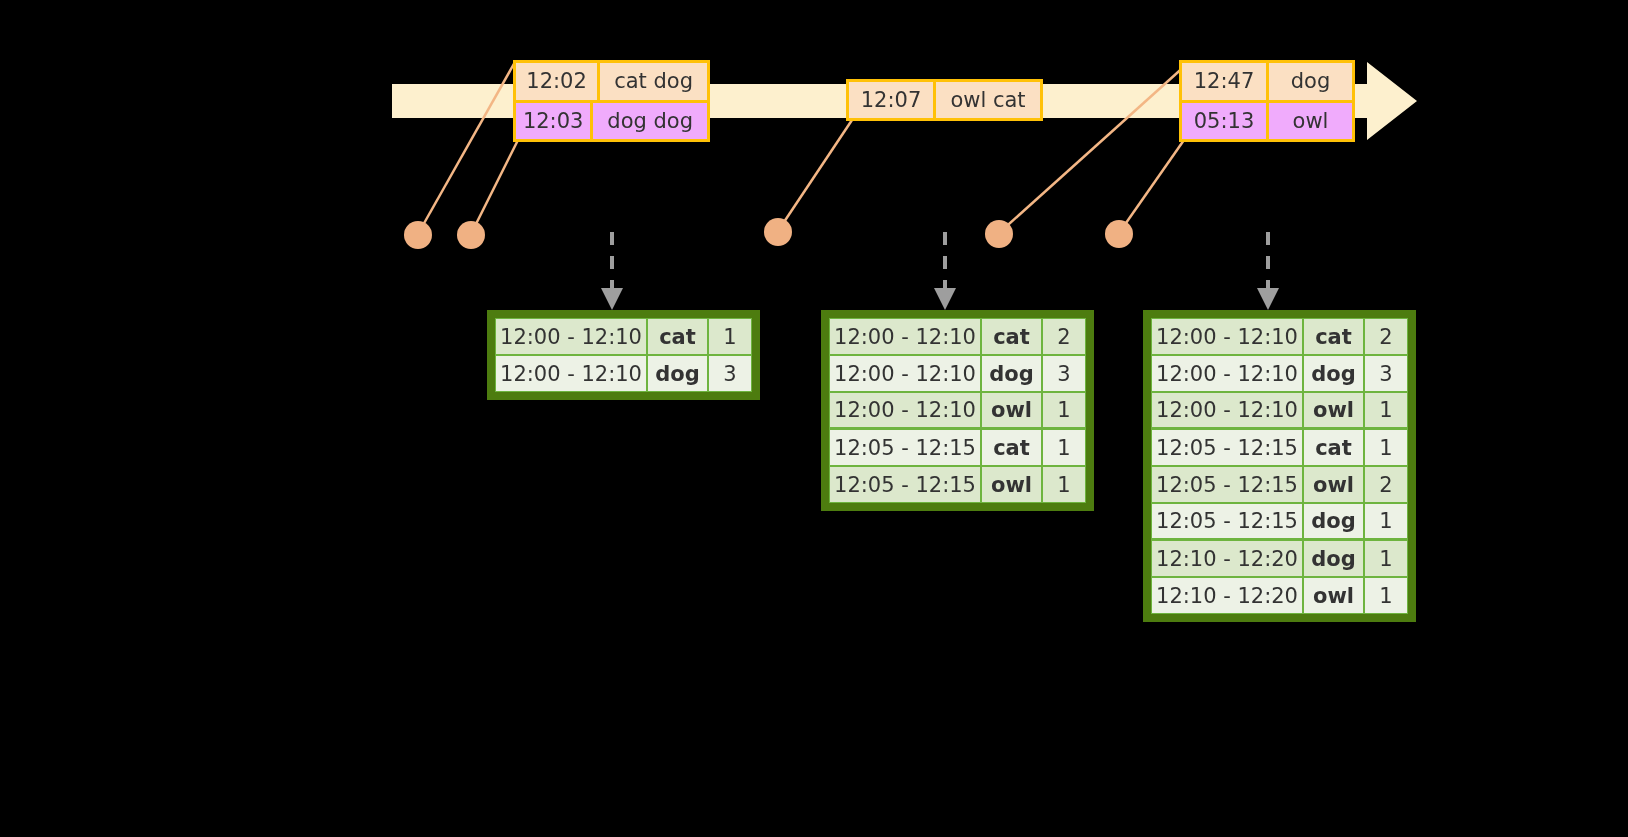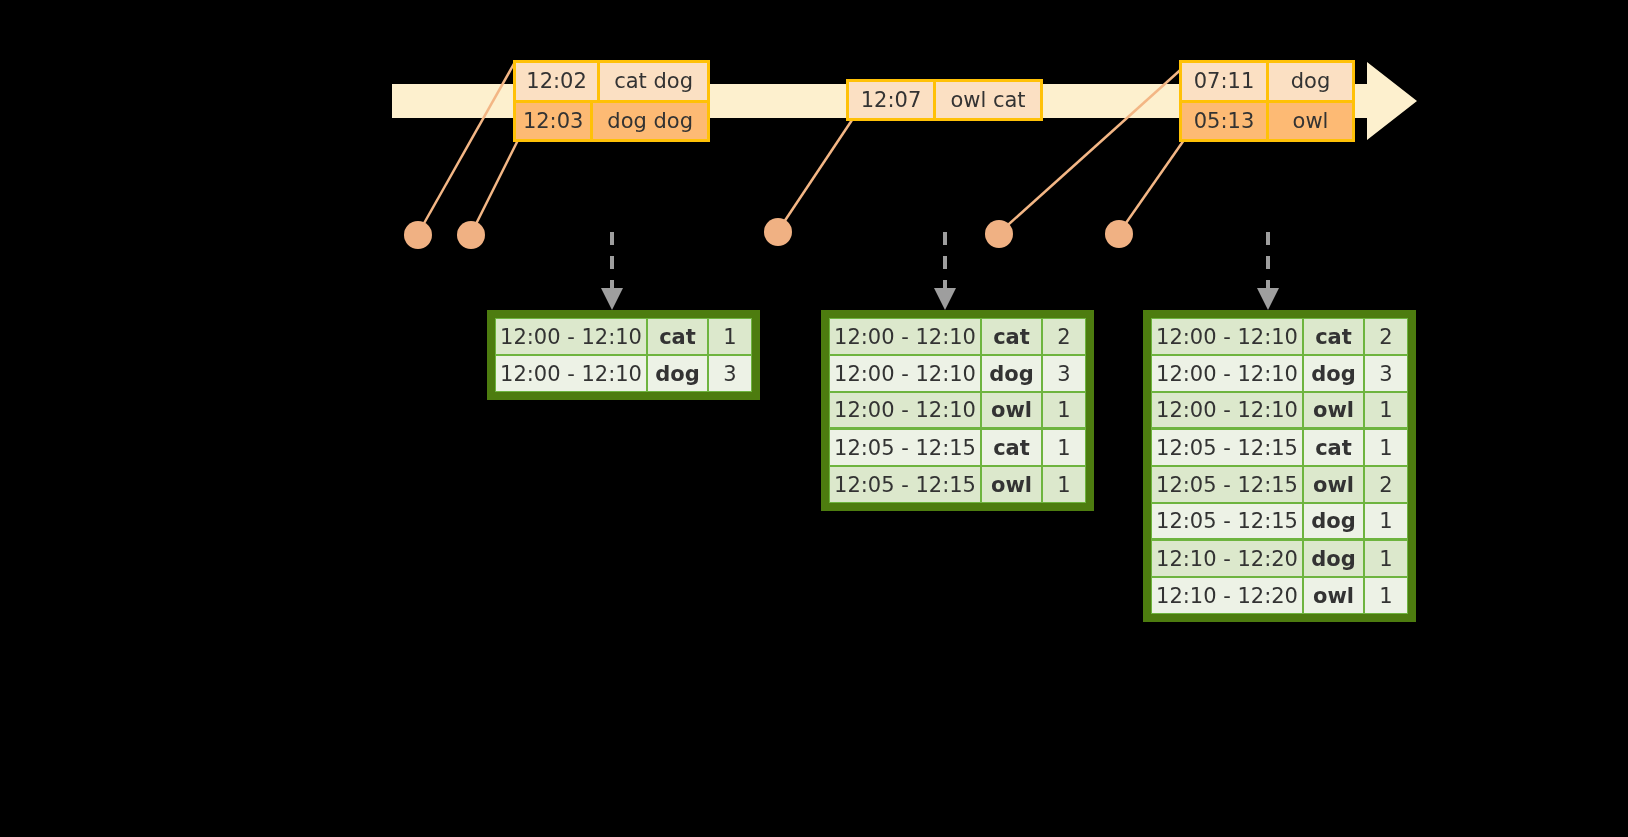--- a/index.html
+++ b/index.html
@@ -11,21 +11,21 @@
   
   .evt-box{position:absolute;border:3px solid #FFC107;box-sizing:border-box;
            display:flex;flex-direction:column;}
   .evt-row{display:flex;flex:1 1 auto;}
   .evt-row + .evt-row{border-top:3px solid #FFC107;}
   .evt-time,.evt-words{display:flex;align-items:center;justify-content:center;
            color:#333;font-size:21px;white-space:nowrap;}
   .evt-time{width:84px;border-right:3px solid #FFC107;}
   .evt-words{flex:1 1 auto;padding:0 14px;}
   .evt-row.shade .evt-time,.evt-row.shade .evt-words{background:#FBE0C3;}
-  .evt-row.light .evt-time,.evt-row.light .evt-words{background:#fdba74;}
+  .evt-row.light .evt-time,.evt-row.light .evt-words{background:#f0abfc;}
 
   
   .res-table{position:absolute;border:8px solid #4d7c0f;box-sizing:border-box;
              display:flex;flex-direction:column;background:#6EB43F;}
   .res-row{display:flex;}
   .res-cell{display:flex;align-items:center;justify-content:center;
             color:#333;font-size:21px;white-space:nowrap;
             border:1px solid #6EB43F;box-sizing:border-box;height:37px;}
   .c-win{width:152px;}
   .c-key{width:61px;font-weight:bold;}
@@ -90,21 +90,21 @@
 
   <div class="evt-box" style="left:834px;top:79px;width:197px;height:42px;">
     <div class="evt-row shade">
       <div class="evt-time">12:07</div>
       <div class="evt-words">owl cat</div>
     </div>
   </div>
 
   <div class="evt-box" style="left:1167px;top:60px;width:176px;height:82px;">
     <div class="evt-row shade">
-      <div class="evt-time">07:11</div>
+      <div class="evt-time">12:47</div>
       <div class="evt-words">dog</div>
     </div>
     <div class="evt-row light">
       <div class="evt-time">05:13</div>
       <div class="evt-words">owl</div>
     </div>
   </div>
 
   <div class="res-table" style="left:475px;top:310px;">
       <div class="res-row shade">

